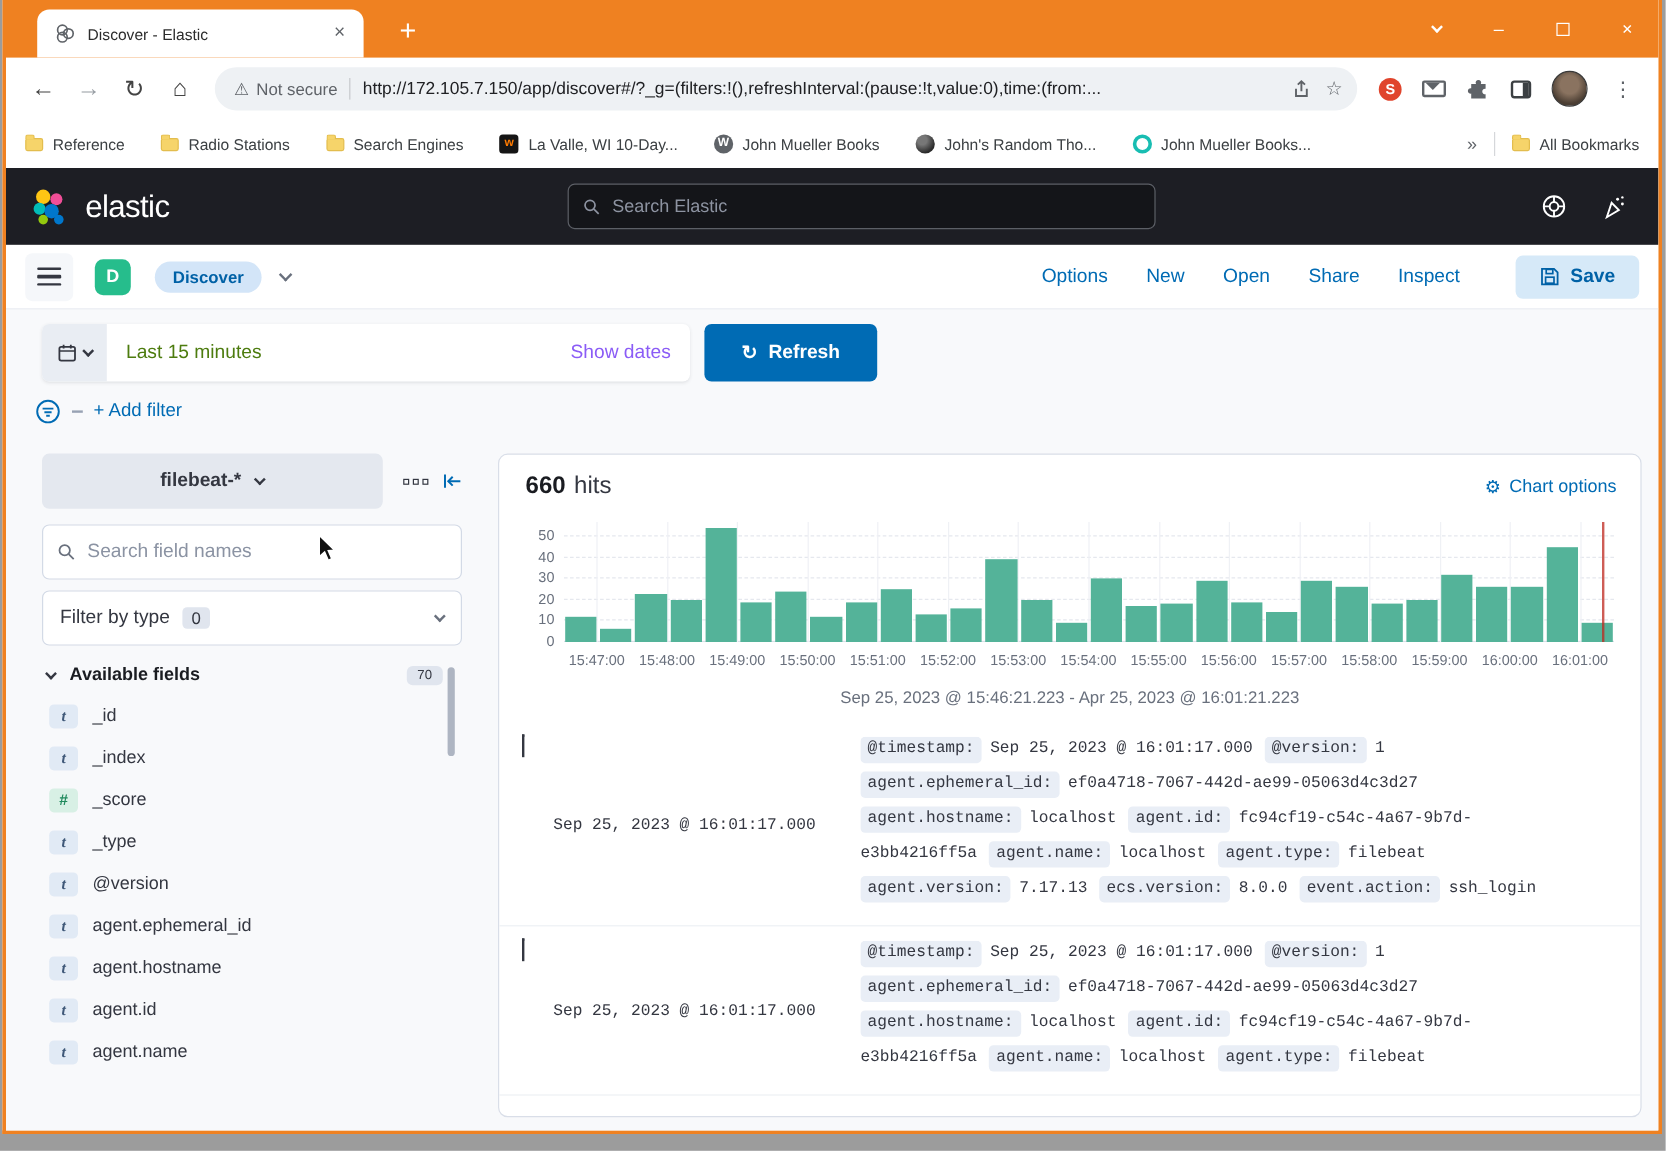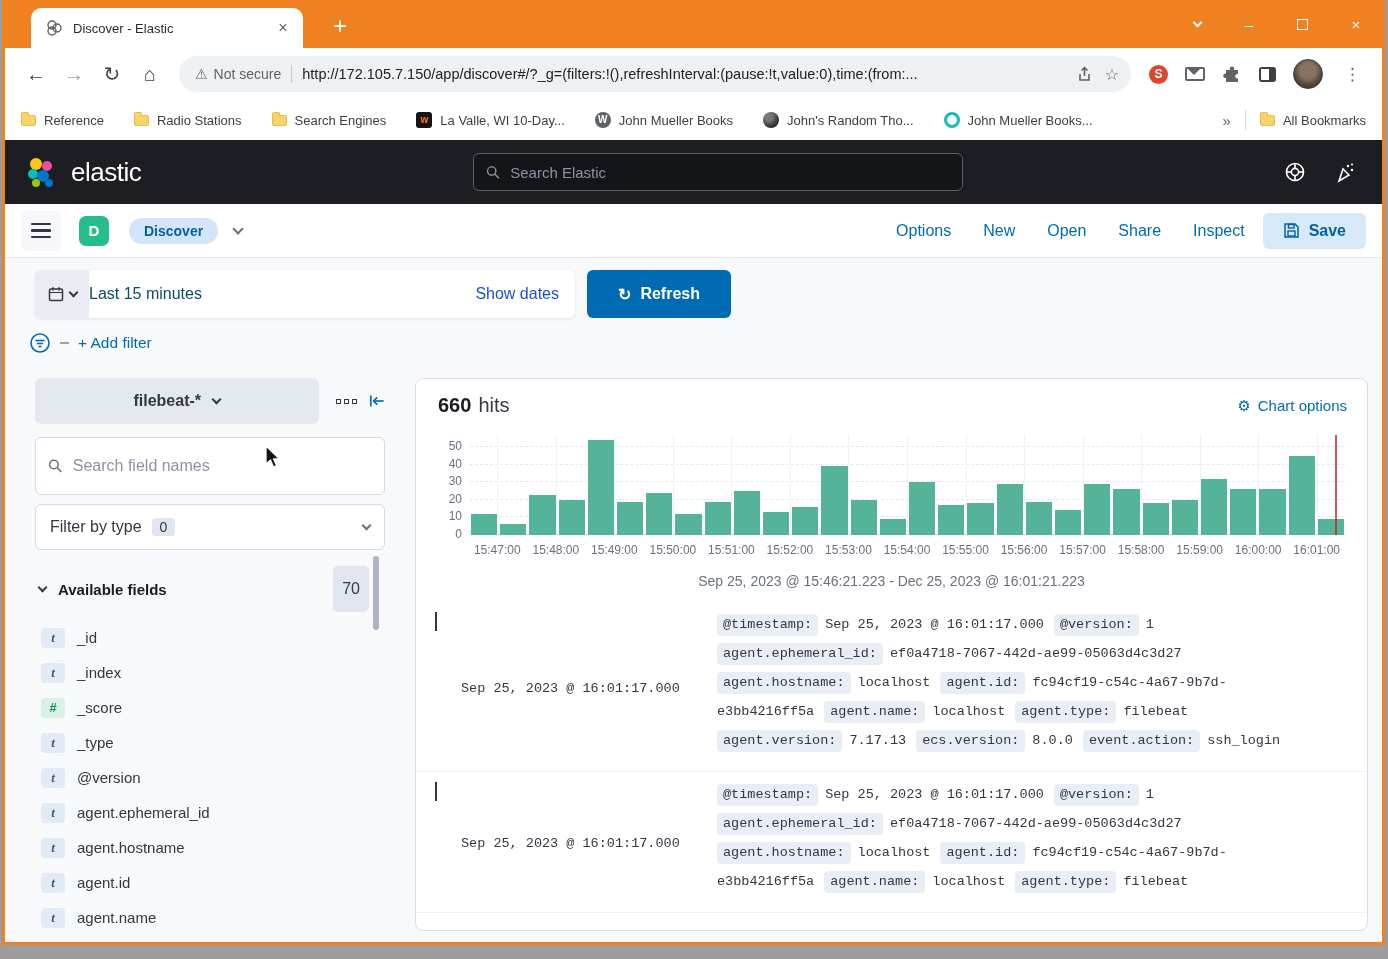--- a/index.html
+++ b/index.html
@@ -60,62 +60,62 @@
   .gsearch input::placeholder { color:#8d93a1; }
   .eh-icons { position:absolute; right:26px; top:0; height:64px; display:flex; align-items:center; gap:28px; }
 
   
   .atoolbar { height:54px; background:#fff; border-bottom:1px solid #E3E6EE; display:flex; align-items:center; padding:0 16px; }
   .menu-btn { width:40px; height:40px; border-radius:6px; display:flex; flex-direction:column; justify-content:center; gap:4px; padding:0 10px; background:#f5f7fa; }
   .menu-btn i { display:block; height:2.4px; background:#343741; border-radius:1px; }
   .space-badge { width:30px; height:30px; border-radius:7px; background:#26BD8C; color:#fff; font-weight:bold; font-size:15px; display:flex; align-items:center; justify-content:center; margin-left:18px; }
   .crumb { margin-left:20px; background:#D3E5F8; color:#0061A6; font-weight:600; font-size:14px; padding:5px 15px; border-radius:15px; }
   .crumb-chev { width:8px; height:8px; border-right:2px solid #69707D; border-bottom:2px solid #69707D; transform:rotate(45deg); margin-left:16px; margin-top:-4px; }
-  .atb-right { margin-left:auto; display:flex; align-items:center; gap:16px; }
+  .atb-right { margin-left:auto; display:flex; align-items:center; gap:44px; }
   .tlink { color:#006BB4; font-size:16px; }
   .save-btn { background:#D6E9F8; color:#0061A6; font-weight:600; font-size:16px; border-radius:6px; padding:9px 20px; display:flex; align-items:center; gap:9px; margin-left:2px; }
 
   
   .page { background:#f8f9fb; height:100%; }
   .qrow { display:flex; align-items:center; padding:12px 14px 0 30px; gap:14px; }
   .qgroup { display:flex; height:48px; border-radius:6px; overflow:hidden; box-shadow:0 1px 3px rgba(52,55,65,.12); background:#fff; }
   .qg-left { width:628px; }
   .seg-gray { background:#E9EDF3; display:flex; align-items:center; justify-content:center; gap:6px; }
   .seg-saved { width:52px; }
   .q-input { flex:1; border:none; outline:none; font-size:16px; padding:0 14px; color:#343741; font-family:"Liberation Sans",sans-serif; }
   .q-input::placeholder { color:#98A2B3; }
   .kql { width:54px; display:flex; align-items:center; justify-content:center; font-size:14px; font-weight:500; color:#343741; }
   .qg-date { width:540px; }
   .seg-cal { width:54px; }
-  .trange { flex:1; display:flex; align-items:center; font-size:16px; color:#0c4a6e; }
-  .showdates { display:flex; align-items:center; color:#1d4ed8; font-size:16px; padding-right:16px; }
+  .trange { flex:1; display:flex; align-items:center; font-size:16px; color:#4d7c0f; padding-left:16px; }
+  .showdates { display:flex; align-items:center; color:#8b5cf6; font-size:16px; padding-right:16px; }
   .refresh-btn { width:144px; height:48px; background:#006BB4; border-radius:6px; color:#fff; font-weight:600; font-size:16px; display:flex; align-items:center; justify-content:center; gap:9px; margin-left:-2px; }
   .dk-chev { width:7px; height:7px; border-right:2px solid #343741; border-bottom:2px solid #343741; transform:rotate(45deg); margin-top:-3px; }
   .frow { display:flex; align-items:center; padding:14px 0 0 24px; gap:9px; }
   .fdash { width:9px; height:2px; background:#98A2B3; }
   .addfilter { color:#006BB4; font-size:15.5px; font-weight:500; }
 
   
   .content { display:flex; padding:24px 14px 0 30px; }
   .sidebar { width:350px; flex:0 0 auto; position:relative; }
   .ip-row { display:flex; align-items:center; }
   .ip-btn { width:310px; height:46px; background:#E4E8EF; border-radius:6px; display:flex; align-items:center; justify-content:center; gap:12px; font-size:16px; font-weight:bold; color:#343741; }
   .boxes { display:flex; gap:3px; margin-left:17px; }
   .boxes i { width:5px; height:5px; border:1.6px solid #343741; display:block; }
   .collapse-ic { margin-left:12px; }
-  .sb-input { position:relative; margin-top:13px; height:58px; background:#fff; border:1px solid #D3DAE6; border-radius:6px; display:flex; align-items:center; padding:12px 12px; }
+  .sb-input { position:relative; margin-top:13px; height:46px; background:#fff; border:1px solid #D3DAE6; border-radius:6px; display:flex; align-items:center; padding:12px 12px; }
   .sb-input input { border:none; outline:none; font-size:16px; color:#343741; margin-left:10px; width:100%; font-family:"Liberation Sans",sans-serif; }
   .sb-input input::placeholder { color:#8b93a3; }
   .cursor-svg { position:absolute; left:226px; top:6px; }
   .ftype { margin-top:9px; height:46px; background:#fff; border:1px solid #D3DAE6; border-radius:6px; display:flex; align-items:center; padding:0 14px; font-size:16px; color:#343741; }
   .count-badge { background:#E0E5EE; border-radius:4px; padding:1px 8px; font-size:14px; color:#343741; margin-left:10px; }
   .ftype .dk-chev { margin-left:auto; border-color:#69707D; }
   .af-header { display:flex; align-items:center; margin-top:16px; padding-left:4px; }
   .af-title { font-size:15px; font-weight:bold; color:#1A1C21; margin-left:12px; }
-  .af-count { margin-left:auto; margin-right:16px; background:#E0E5EE; border-radius:5px; padding:14px 9px; font-size:16px; color:#343741; }
+  .af-count { margin-left:auto; margin-right:16px; background:#E0E5EE; border-radius:5px; padding:2px 9px; font-size:11px; color:#343741; }
   .sb-scroll { position:absolute; right:6px; top:178px; width:6px; height:74px; background:#AEB5C2; border-radius:3px; }
   .fields { margin-top:8px; }
   .field-row { height:35px; display:flex; align-items:center; padding-left:6px; }
   .tok { width:24px; height:20px; border-radius:4px; display:flex; align-items:center; justify-content:center; font-size:13px; font-weight:bold; flex:0 0 auto; }
   .tok-t { background:#E1EAF5; color:#3F5878; font-family:"Liberation Serif",serif; font-style:italic; }
   .tok-num { background:#D8F0E5; color:#208A5D; }
   .tok-date { background:#F4E9CD; }
   .fname { font-size:15px; color:#343741; margin-left:12px; }
 
   
@@ -517,21 +517,21 @@
             <span class="xlab" style="left: 49.943%;">15:54:00</span>
             <span class="xlab" style="left: 56.632%;">15:55:00</span>
             <span class="xlab" style="left: 63.321%;">15:56:00</span>
             <span class="xlab" style="left: 70.01%;">15:57:00</span>
             <span class="xlab" style="left: 76.699%;">15:58:00</span>
             <span class="xlab" style="left: 83.388%;">15:59:00</span>
             <span class="xlab" style="left: 90.077%;">16:00:00</span>
             <span class="xlab" style="left: 96.766%;">16:01:00</span>
           </div>
 
-        <div class="caption">Sep 25, 2023 @ 15:46:21.223 - Dec 25, 2023 @ 16:01:21.223</div>
+        <div class="caption">Sep 25, 2023 @ 15:46:21.223 - Apr 25, 2023 @ 16:01:21.223</div>
 
         <div class="dtable">
           <div id="doc-rows">
               <div class="doc-row">
                 <div class="col-exp"><span class="expander"></span></div>
                 <div class="col-time">
                   <span class="row-time">Sep 25, 2023 @ 16:01:17.000</span>
                 </div>
                 <div class="col-doc">
                   <div class="dline"><span class="fbadge">@timestamp:</span><span class="fval">Sep 25, 2023 @ 16:01:17.000</span><span class="fbadge">@version:</span><span class="fval">1</span></div>

